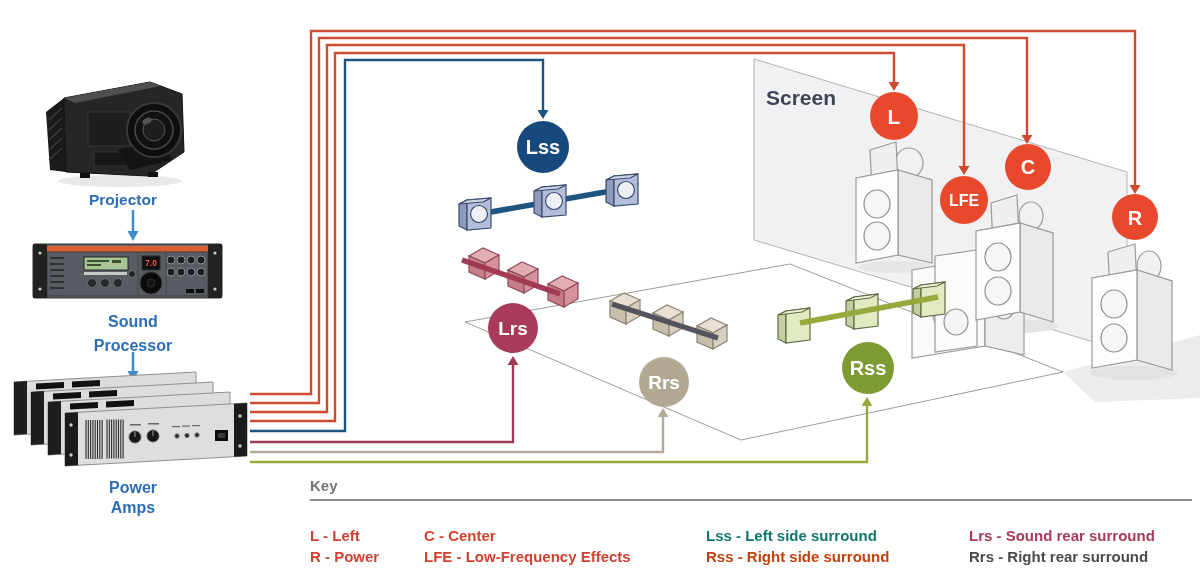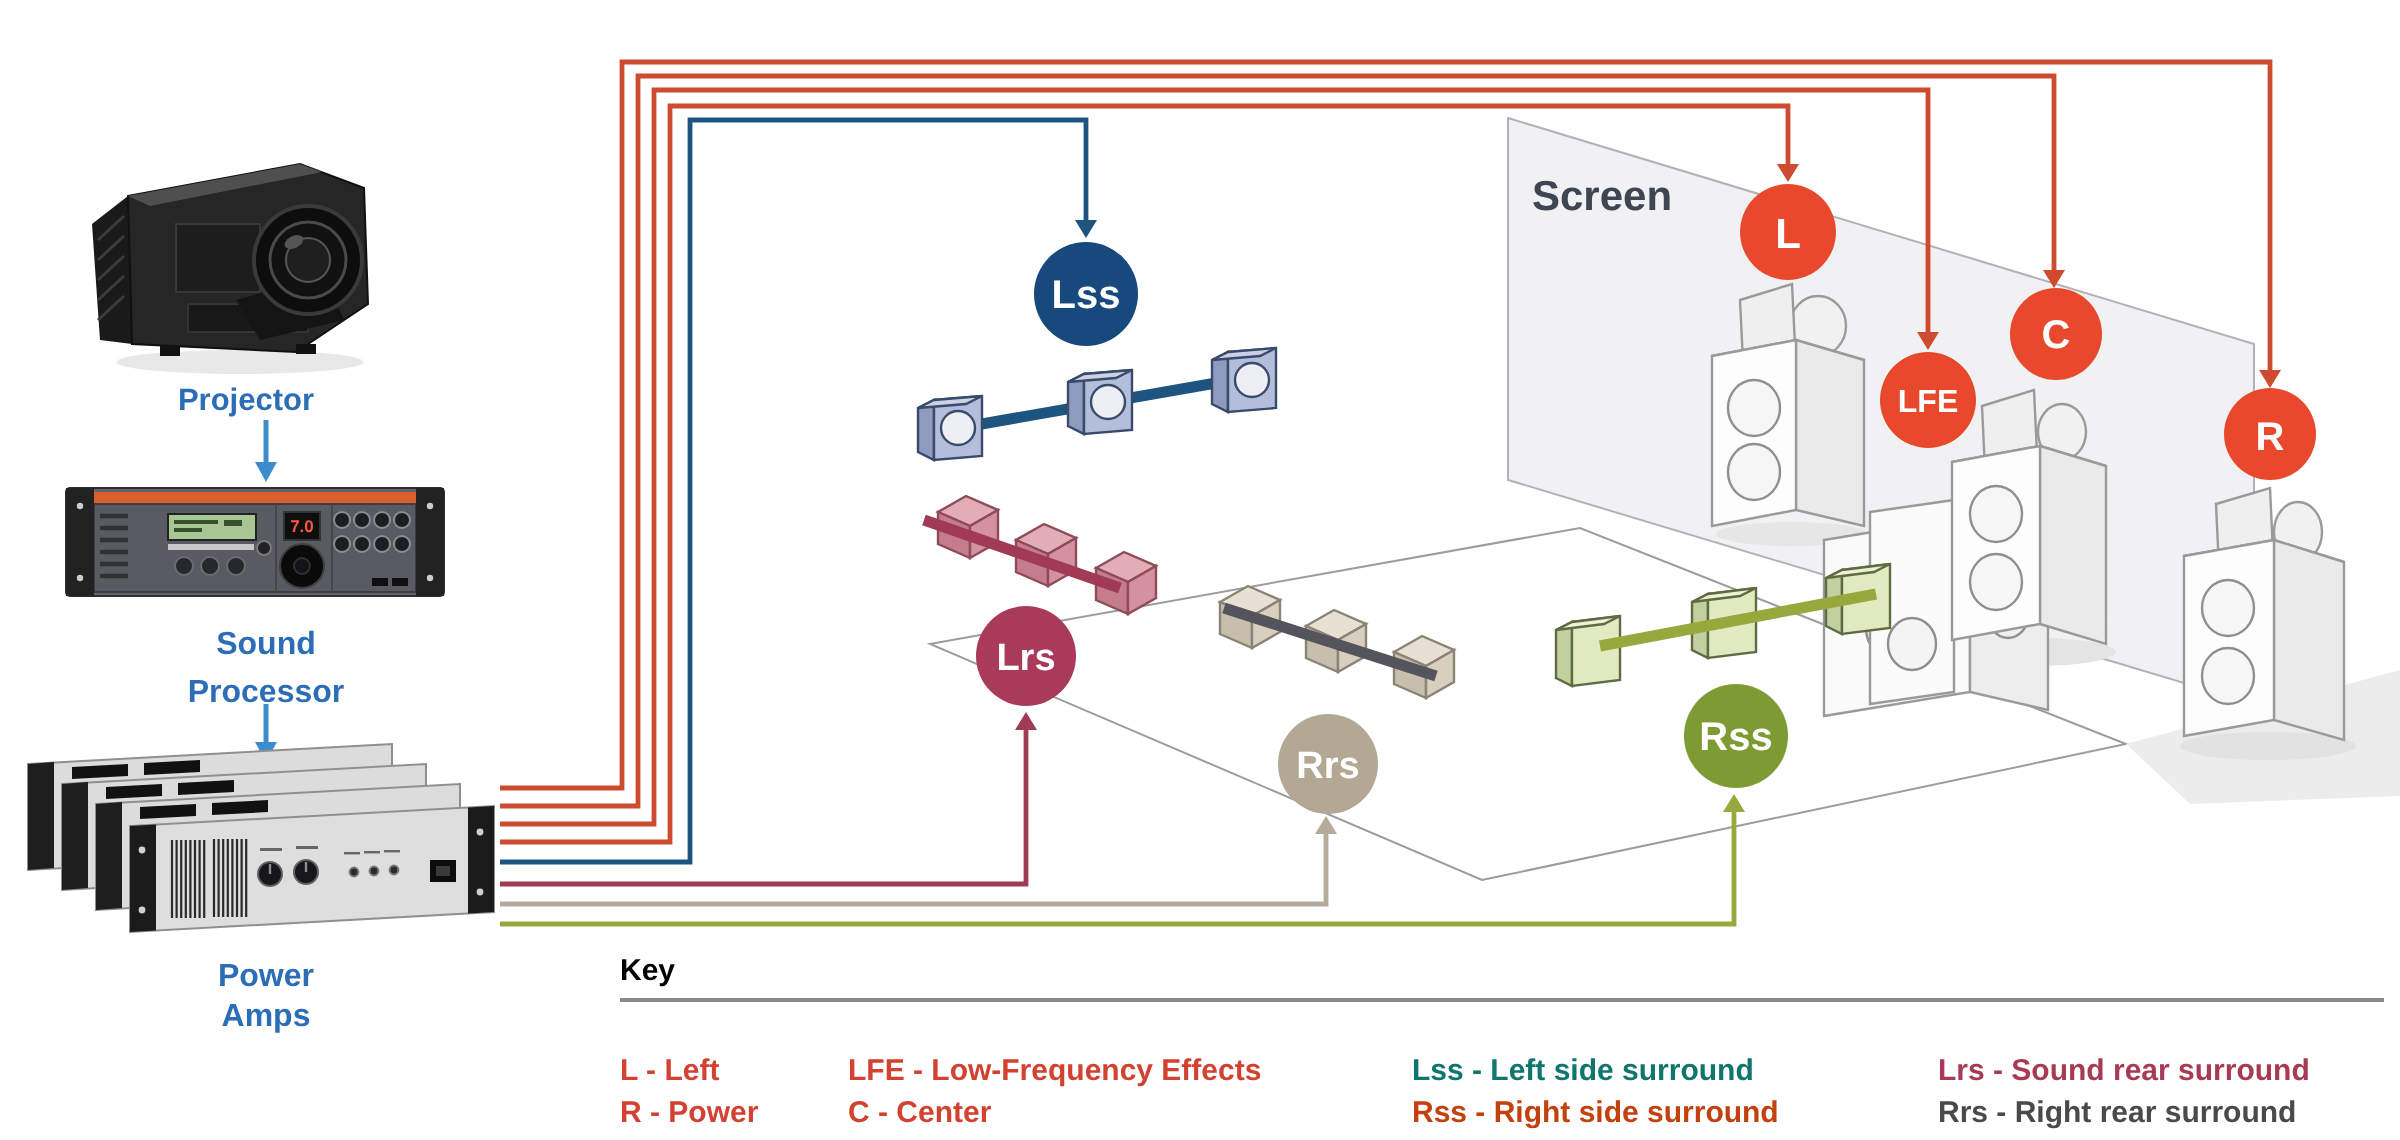--- a/index.html
+++ b/index.html
@@ -5,21 +5,21 @@
   html,body{margin:0;padding:0;background:#fff;}
   .stage{position:relative;width:1200px;height:570px;background:#ffffff;overflow:hidden;
          font-family:"Liberation Sans",sans-serif;}
   .stage svg{position:absolute;left:0;top:0;}
   svg text{font-family:"Liberation Sans",sans-serif;}
   .badge{fill:#ffffff;font-weight:bold;text-anchor:middle;}
   .t16{font-size:16px}.t19{font-size:19px}.t20{font-size:20px}.t21{font-size:21px}
   .eqlabel{font-weight:bold;font-size:16px;text-anchor:middle;}
   .screenlabel{font-weight:bold;font-size:21px;}
   .key{position:absolute;left:310px;top:477px;width:882px;}
-  .key-title{font-size:15px;font-weight:bold;color:#000000;}
+  .key-title{font-size:15px;font-weight:bold;color:#737373;}
   .key-rule{border-top:2px solid #8a8a8a;margin-top:5px;}
   .key-grid{position:relative;margin-top:24px;height:46px;font-size:15px;font-weight:bold;}
   .key-col{position:absolute;top:0;white-space:nowrap;}
   .key-entry{line-height:21px;}
 </style>
 </head>
 <body>
 
 <div class="stage">
 <svg width="1200" height="570" viewBox="0 0 1200 570">
@@ -326,22 +326,22 @@
 
   <div class="key">
     <div class="key-title">Key</div>
     <div class="key-rule"></div>
     <div class="key-grid">
       <div class="key-col" style="left:0">
         <div class="key-entry" style="color: rgb(211, 66, 48);">L - Left</div>
         <div class="key-entry" style="color: rgb(211, 66, 48);">R - Power</div>
       </div>
       <div class="key-col" style="left:114px">
+        <div class="key-entry" style="color: rgb(211, 66, 48);">C - Center</div>
         <div class="key-entry" style="color: rgb(211, 66, 48);">LFE - Low-Frequency Effects</div>
-        <div class="key-entry" style="color: rgb(211, 66, 48);">C - Center</div>
       </div>
       <div class="key-col" style="left:396px">
         <div class="key-entry" style="color: #0f766e;">Lss - Left side surround</div>
         <div class="key-entry" style="color: #c2410c;">Rss - Right side surround</div>
       </div>
       <div class="key-col" style="left:659px">
         <div class="key-entry" style="color: rgb(168, 58, 86);">Lrs - Sound rear surround</div>
         <div class="key-entry" style="color: rgb(74, 74, 74);">Rrs - Right rear surround</div>
       </div>
     </div>

